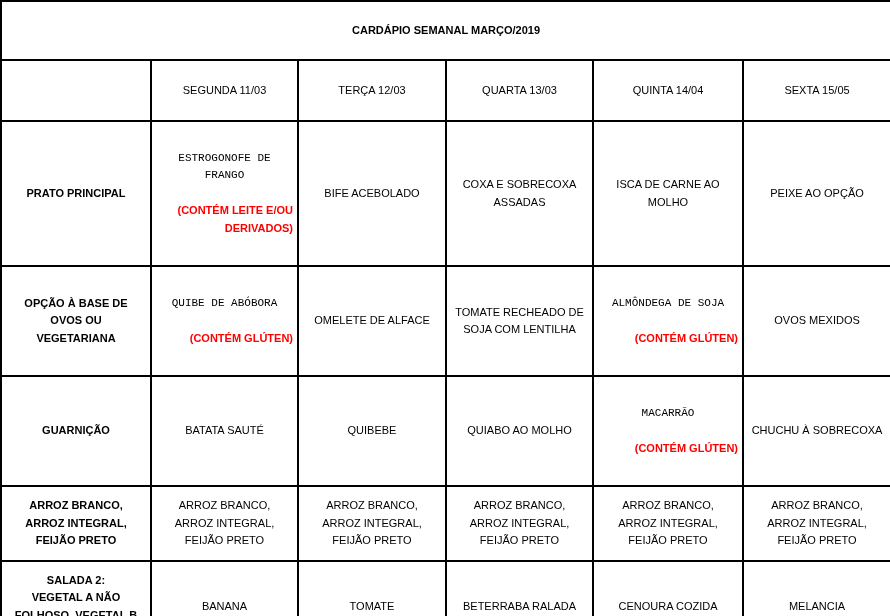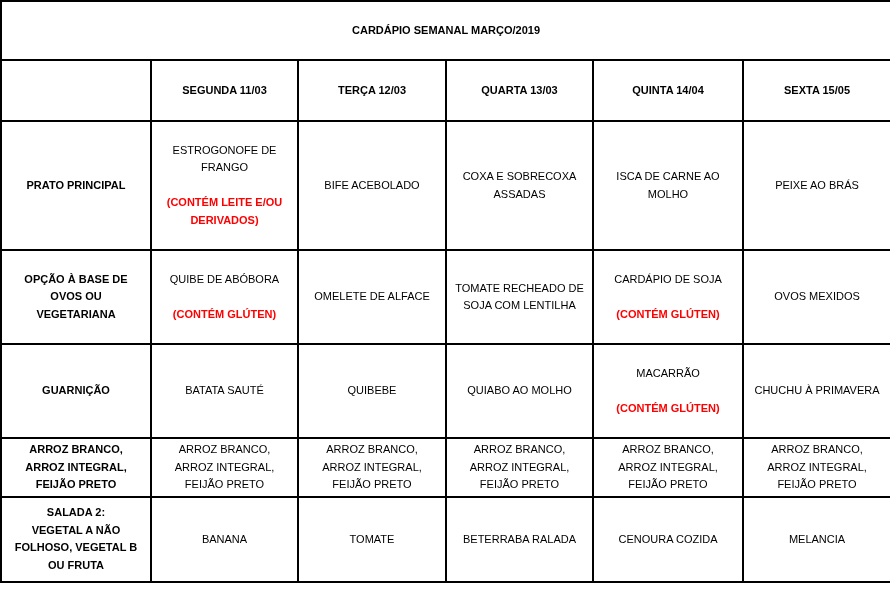--- a/index.html
+++ b/index.html
@@ -15,42 +15,44 @@
     border-collapse: collapse;
     width: 890px;
     table-layout: fixed;
   }
   table.menu td {
     border: 2px solid #000000;
     text-align: center;
     vertical-align: middle;
     font-size: 11px;
     line-height: 1.6;
-    padding: 2px 4px;
+    padding: 10px 4px;
     white-space: pre-line;
     overflow: hidden;
   }
   td.title-cell {
     font-size: 12px;
     font-weight: bold;
   }
   td.day-header {
-    font-weight: bold;
+    font-weight: normal;
     margin-left: 31px;
   }
   td.row-label {
     font-weight: bold;
   }
   .allergen {
     color: #FF0000;
     font-weight: bold;
     white-space: pre-line;
+    text-align: right;
   }
   .dish {
     white-space: pre-line;
+    font-family: Liberation Mono, monospace;
   }
 </style>
 </head>
 <body>
 
 <table class="menu">
   <colgroup>
     <col style="width:150px">
     <col style="width:147px">
     <col style="width:148px">
@@ -79,51 +81,51 @@
       <div class="dish">ESTROGONOFE DE
 FRANGO</div>
       <div class="allergen">(CONTÉM LEITE E/OU
 DERIVADOS)</div>
     </td>
     <td>BIFE ACEBOLADO</td>
     <td>COXA E SOBRECOXA
 ASSADAS</td>
     <td>ISCA DE CARNE AO
 MOLHO</td>
-    <td>PEIXE AO BRÁS</td>
+    <td>PEIXE AO OPÇÃO</td>
   </tr>
 
   <tr style="height:58px">
     <td class="row-label">OPÇÃO À BASE DE
 OVOS OU
 VEGETARIANA</td>
     <td>
       <div class="dish">QUIBE DE ABÓBORA</div>
       <div class="allergen">(CONTÉM GLÚTEN)</div>
     </td>
     <td>OMELETE DE ALFACE</td>
     <td>TOMATE RECHEADO DE
 SOJA COM LENTILHA</td>
     <td>
-      <div class="dish">CARDÁPIO DE SOJA</div>
+      <div class="dish">ALMÔNDEGA DE SOJA</div>
       <div class="allergen">(CONTÉM GLÚTEN)</div>
     </td>
     <td>OVOS MEXIDOS</td>
   </tr>
 
   <tr style="height:60px">
     <td class="row-label">GUARNIÇÃO</td>
     <td>BATATA SAUTÉ</td>
     <td>QUIBEBE</td>
     <td>QUIABO AO MOLHO</td>
     <td>
       <div class="dish">MACARRÃO</div>
       <div class="allergen">(CONTÉM GLÚTEN)</div>
     </td>
-    <td>CHUCHU À PRIMAVERA</td>
+    <td>CHUCHU À SOBRECOXA</td>
   </tr>
 
   <tr style="height:48px">
     <td class="row-label">ARROZ BRANCO,
 ARROZ INTEGRAL,
 FEIJÃO PRETO</td>
     <td>ARROZ BRANCO,
 ARROZ INTEGRAL,
 FEIJÃO PRETO</td>
     <td>ARROZ BRANCO,

